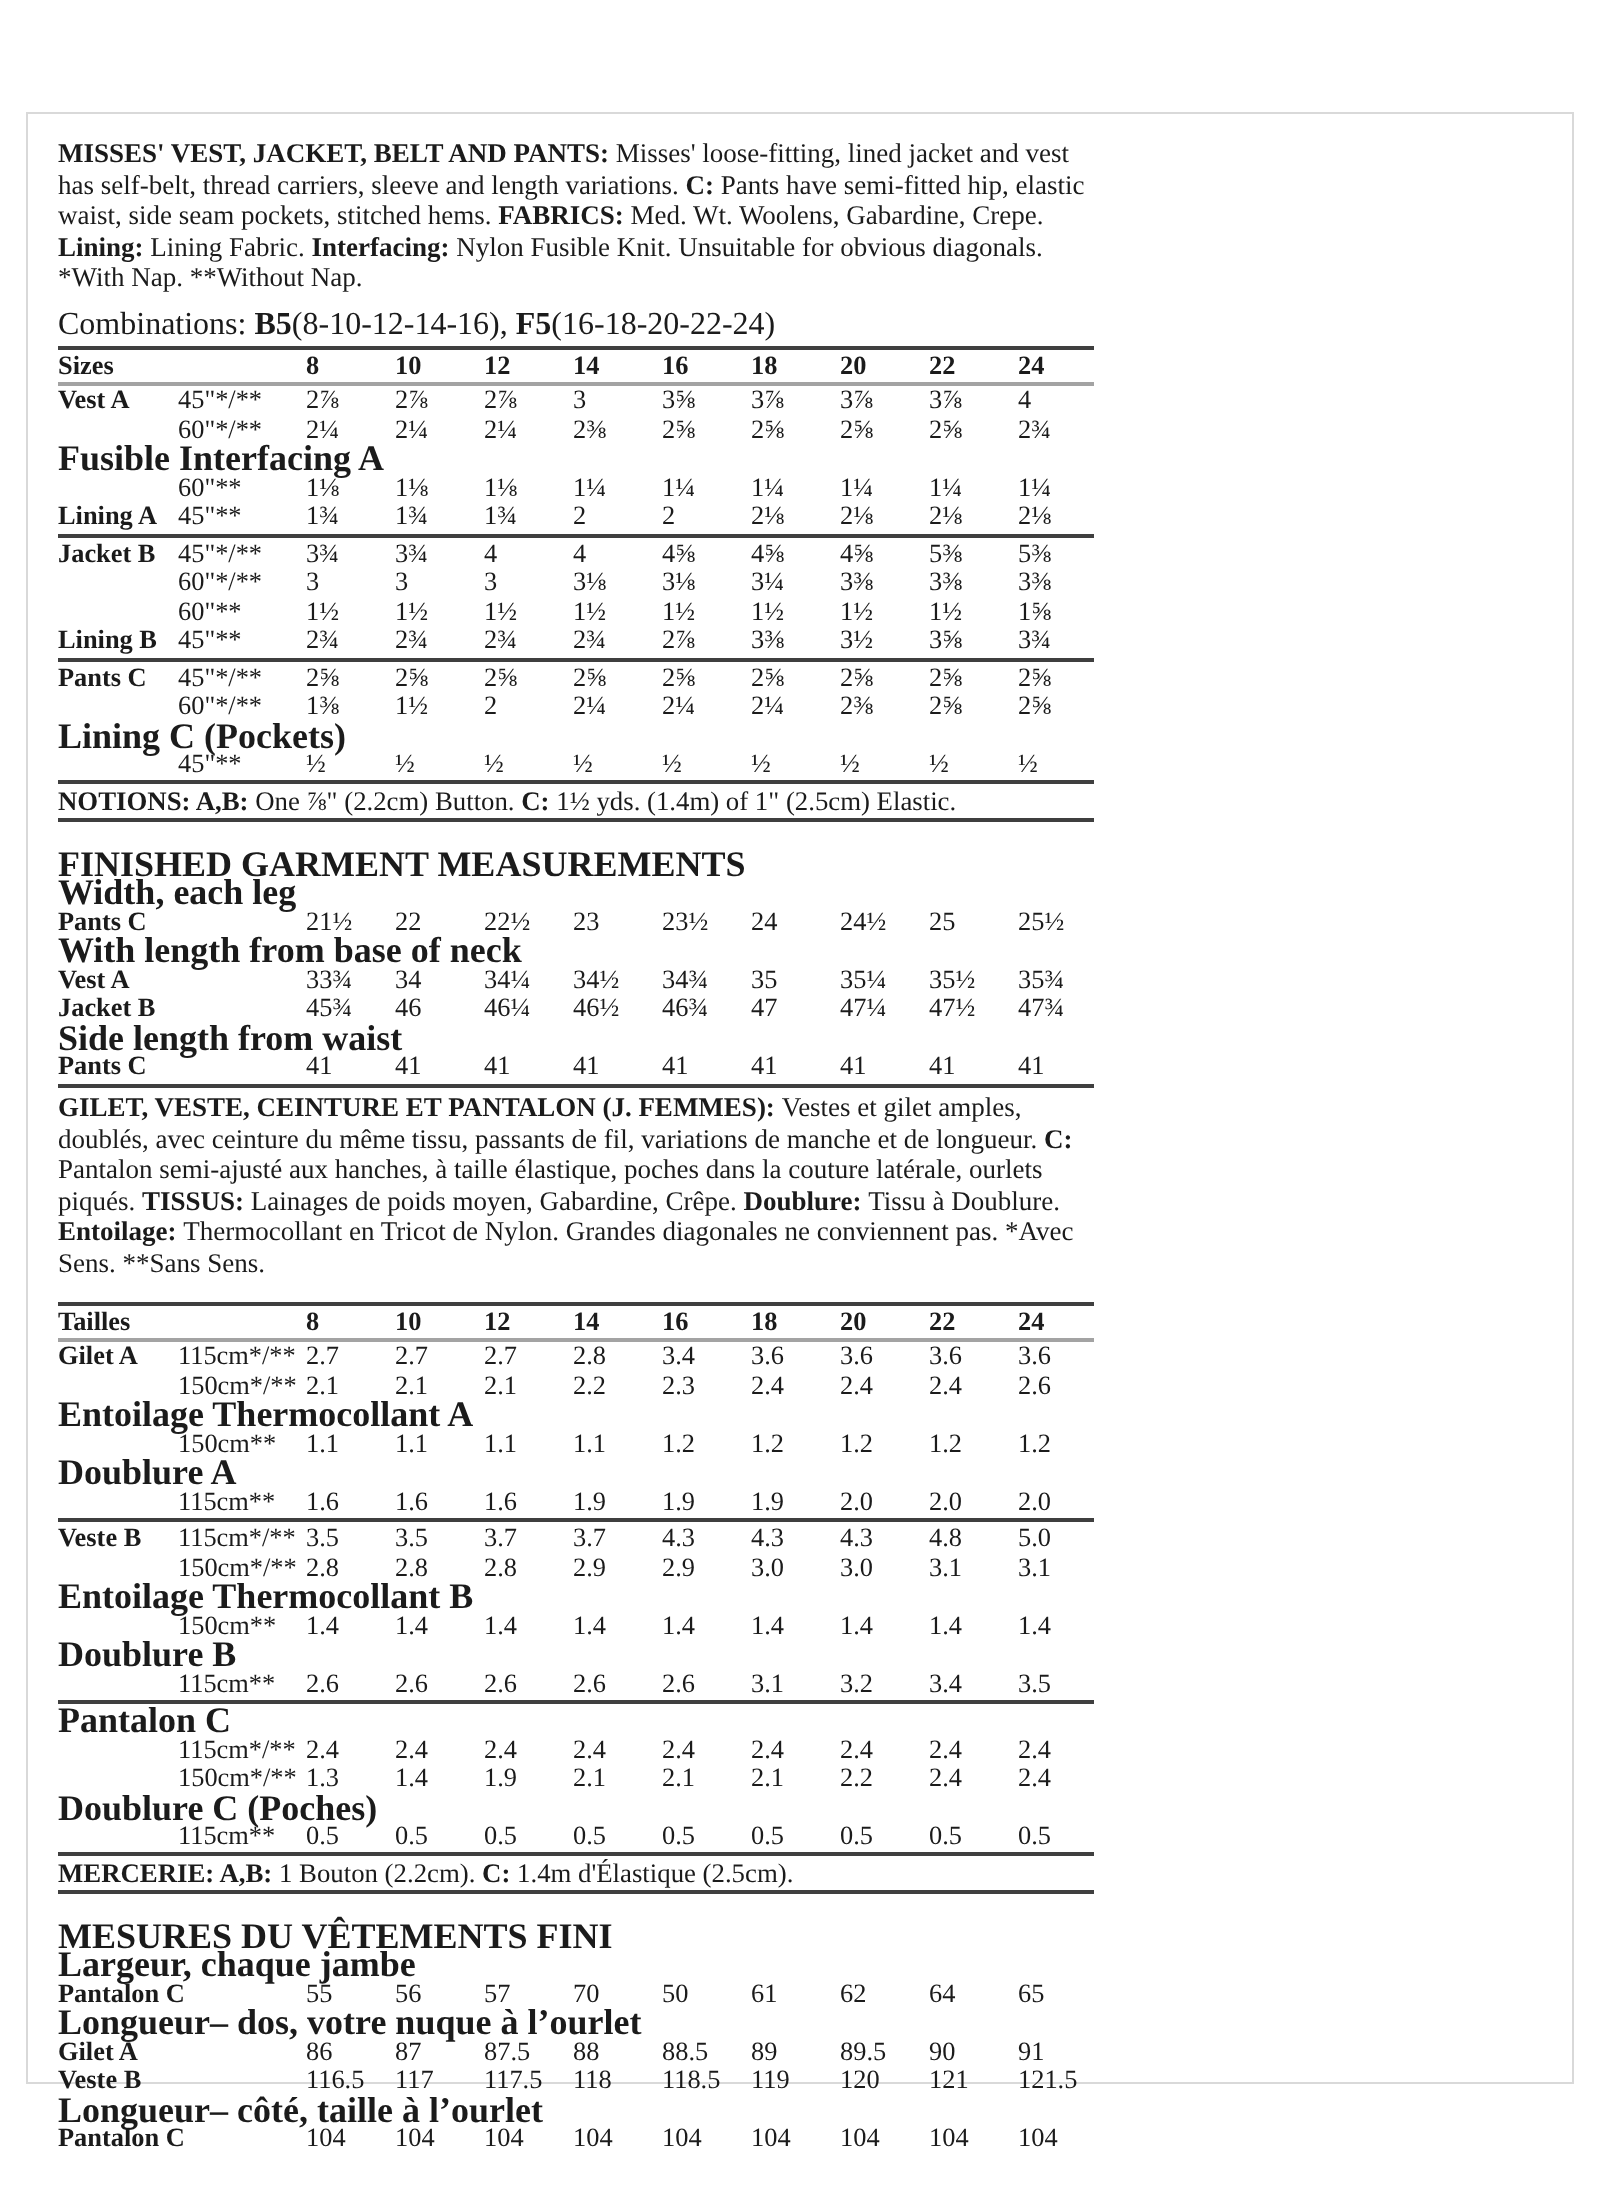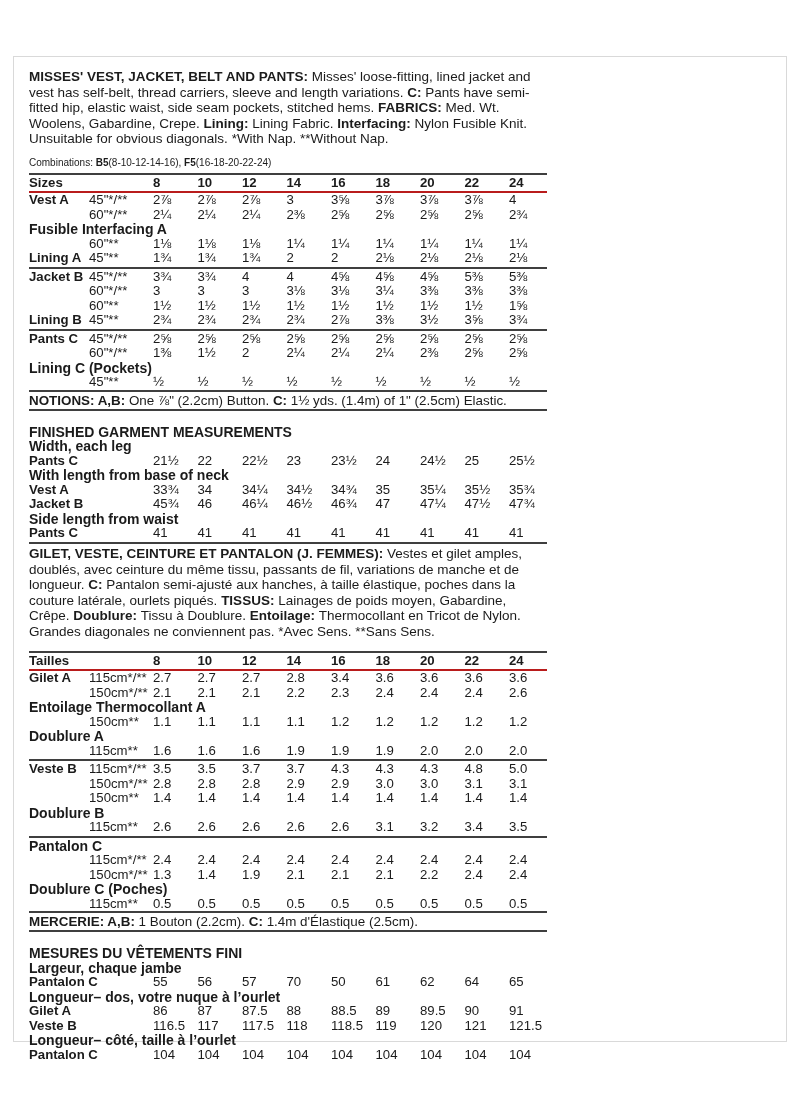--- a/index.html
+++ b/index.html
@@ -1,33 +1,33 @@
 <!DOCTYPE html>
 <html><head>
 <meta charset="utf-8">
 <style>
   html,body{margin:0;padding:0;background:#ffffff;}
   body{width:800px;height:1100px;position:relative;overflow:hidden;
        font-family:"Liberation Sans","DejaVu Sans",sans-serif;color:#1b1b1b;}
   .page{position:absolute;left:13px;top:56px;width:774px;height:986px;
         box-sizing:border-box;background:#ffffff;border:1px solid #d9d9d9;
         padding:12px 0 0 15px;}
-  .doc{width:518px;}
+  .doc{width:518px;font-family:Liberation Serif, serif;}
   .para{font-size:13.5px;line-height:15.6px;margin:0 0 8px 0;}
   .b{font-weight:bold;}
-  .line{font-size:10px;line-height:15px;margin:0 0 3px 0;}
+  .line{font-size:16px;line-height:15px;margin:0 0 3px 0;}
   
   .trow{display:flex;line-height:14.5px;font-size:13.2px;align-items:baseline;}
-  .trow.header{border-top:2px solid #3f3f3f;border-bottom:2px solid #b91c1c;
+  .trow.header{border-top:2px solid #3f3f3f;border-bottom:2px solid #a3a3a3;
                padding:1px 0;font-weight:bold;}
   .lab{width:124px;font-weight:bold;flex:none;}
   .lab1{width:60px;font-weight:bold;flex:none;}
   .sub{width:64px;flex:none;}
   .val{width:44.5px;flex:none;}
-  .labelrow{font-weight:bold;font-size:14px;line-height:14.5px;}
+  .labelrow{font-weight:bold;font-size:18px;line-height:14.5px;}
   .rule{height:2px;background:#3f3f3f;margin:1px 0;}
   .band{border-top:2px solid #3f3f3f;border-bottom:2px solid #3f3f3f;
         font-size:13.4px;line-height:15px;padding:1px 0;margin:0;}
   .mt{margin-top:14px;}
   .frpara{margin-top:2px;margin-bottom:11px;}
 </style>
 </head>
 <body>
 
 <div class="page">
@@ -347,20 +347,21 @@
           <span class="val">2.8</span>
           <span class="val">2.8</span>
           <span class="val">2.8</span>
           <span class="val">2.9</span>
           <span class="val">2.9</span>
           <span class="val">3.0</span>
           <span class="val">3.0</span>
           <span class="val">3.1</span>
           <span class="val">3.1</span>
         </div>
+        <div class="labelrow">Entoilage Thermocollant B</div>
         <div class="trow">
           <span class="lab1"></span>
           <span class="sub">150cm**</span>
           <span class="val">1.4</span>
           <span class="val">1.4</span>
           <span class="val">1.4</span>
           <span class="val">1.4</span>
           <span class="val">1.4</span>
           <span class="val">1.4</span>
           <span class="val">1.4</span>

